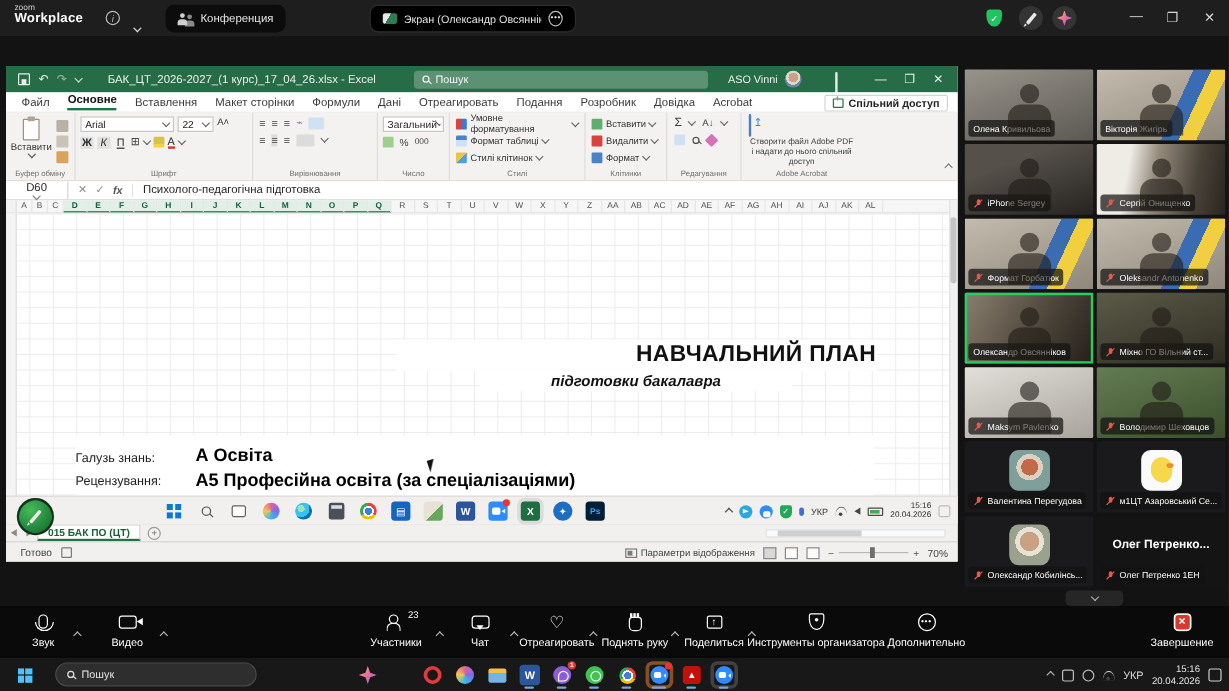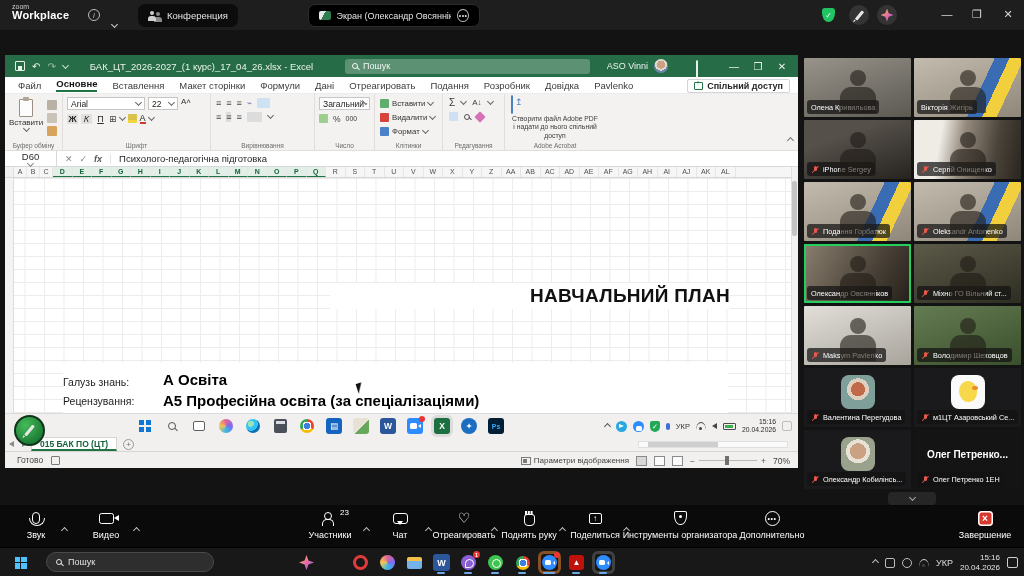--- a/index.html
+++ b/index.html
@@ -312,21 +312,21 @@
     <span class="xtab">Файл</span>
     <span class="xtab on">Основне</span>
     <span class="xtab">Вставлення</span>
     <span class="xtab">Макет сторінки</span>
     <span class="xtab">Формули</span>
     <span class="xtab">Дані</span>
     <span class="xtab">Отреагировать</span>
     <span class="xtab">Подання</span>
     <span class="xtab">Розробник</span>
     <span class="xtab">Довідка</span>
-    <span class="xtab">Pavlenko</span>
+    <span class="xtab">Acrobat</span>
   </div>
   <div id="sharebtn" class="abs">
     <span class="i-sharearr"></span>
     <span>Спільний доступ</span>
   </div>
 
   <div class="abs" id="xribbon">
     <div class="grp" style="width:58px">
       <div class="gbody">
         <div class="bigbtn">
@@ -389,20 +389,40 @@
             <span>Загальний</span>
             <span class="cdn" style="border-color:#666"></span>
           </div>
       </div>
       <div class="minirow" style="padding:4px 4px 0;gap:5px">
         <span class="chipicon" style="background:#9fcf8f;width:9px;height:9px"></span>
         <span style="font-size:8.5px">%</span>
         <span style="font-size:7px">000</span>
       </div>
       <div class="glabel">Число</div>
+    </div>
+    <div class="grp" style="width:113px">
+      <div style="padding:3px 5px 0;display:flex;flex-direction:column;gap:2px">
+        <div class="stylerow">
+          <span class="chipicon" style="background:linear-gradient(90deg,#d6443c 50%,#3c78d6 50%);width:9px;height:9px"></span>
+          <span>Умовне форматування</span>
+            <span class="cdn" style="border-color:#666"></span>
+        </div>
+        <div class="stylerow">
+          <span class="chipicon" style="background:linear-gradient(#4a82c8 0 45%,#cfe0f2 45%);width:9px;height:9px"></span>
+          <span>Формат таблиці</span>
+            <span class="cdn" style="border-color:#666"></span>
+        </div>
+        <div class="stylerow">
+          <span class="chipicon" style="background:linear-gradient(135deg,#e8c44a 50%,#4aa0e8 50%);width:9px;height:9px"></span>
+          <span>Стилі клітинок</span>
+            <span class="cdn" style="border-color:#666"></span>
+        </div>
+      </div>
+      <div class="glabel">Стилі</div>
     </div>
     <div class="grp" style="width:68px">
       <div style="padding:3px 5px 0;display:flex;flex-direction:column;gap:2px">
         <div class="stylerow">
           <span class="chipicon" style="background:#5fae6e;width:9px;height:9px"></span>
           <span>Вставити</span>
             <span class="cdn" style="border-color:#666"></span>
         </div>
         <div class="stylerow">
           <span class="chipicon" style="background:#d6443c;width:9px;height:9px"></span>
@@ -496,20 +516,23 @@
         <span class="colh">AK</span>
         <span class="colh">AL</span>
       </span>
   </div>
 
   <div class="abs" id="xgrid">
     <div id="rowgut"></div>
     <div class="merge" style="left:325px;top:105px;width:400px;height:26px;display:flex;align-items:center;justify-content:flex-end">
       <div class="sheet-title">НАВЧАЛЬНИЙ ПЛАН</div>
     </div>
+    <div class="merge" style="left:395px;top:131px;width:260px;height:17px;display:flex;align-items:center;justify-content:center">
+      <div class="sheet-sub">підготовки бакалавра</div>
+    </div>
     <div class="merge" style="left:58px;top:185px;width:665px;height:25px;display:flex;align-items:flex-end">
       <span class="flabel" style="width:100px">Галузь знань:</span>
       <span class="fvalue">А Освіта</span>
     </div>
     <div class="merge" style="left:58px;top:210px;width:665px;height:25px;display:flex;align-items:center">
       <span class="flabel" style="width:100px">Рецензування:</span>
       <span class="fvalue">А5 Професійна освіта (за спеціалізаціями)</span>
     </div>
     <div class="merge" style="left:58px;top:234px;width:665px;height:25px;display:flex;align-items:center">
       <span class="flabel" style="width:100px">Спеціалізація</span>
@@ -629,21 +652,21 @@
 </div>
 <div class="abs tile sil" style="left:914px;top:120px" data-variant="car">
   <div class="pill">
       <span class="mic-off"></span>
       <span>Сергій Онищенко</span>
     </div>
 </div>
 <div class="abs tile sil" style="left:804px;top:182px" data-variant="flag">
   <div class="pill">
       <span class="mic-off"></span>
-      <span>Подання Горбатюк</span>
+      <span>Формат Горбатюк</span>
     </div>
 </div>
 <div class="abs tile sil" style="left:914px;top:182px" data-variant="flag">
   <div class="pill">
       <span class="mic-off"></span>
       <span>Oleksandr Antonenko</span>
     </div>
 </div>
 <div class="abs tile sil active" style="left:804px;top:244px" data-variant="office">
   <div class="pill">

